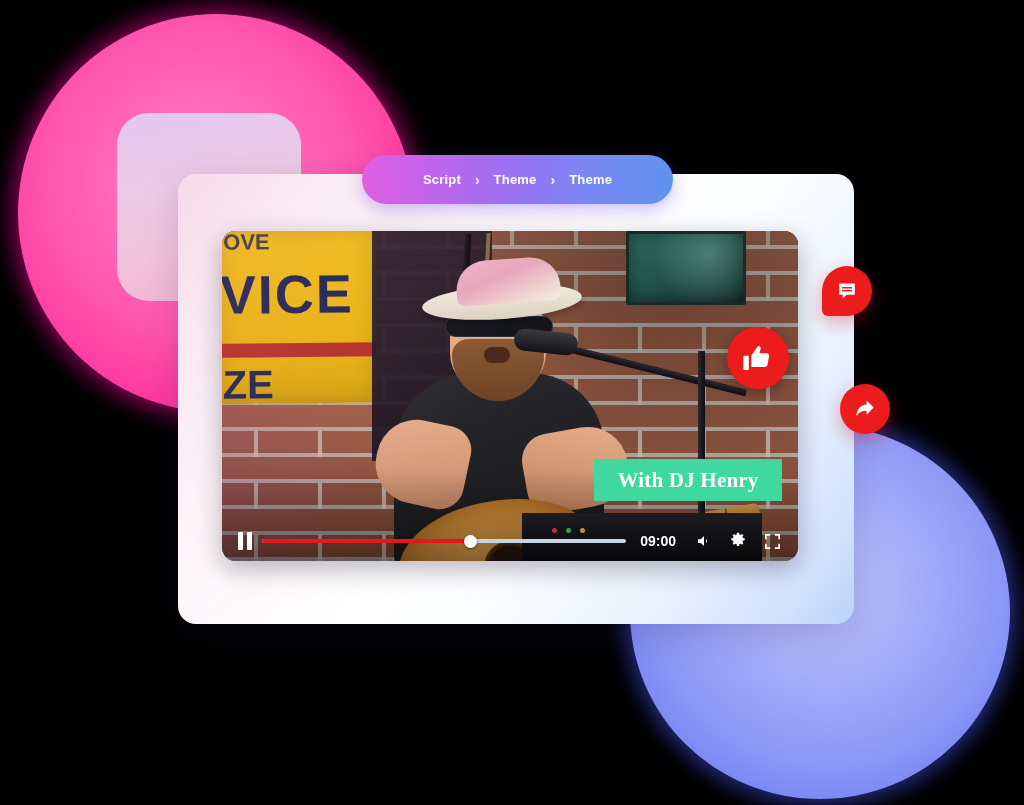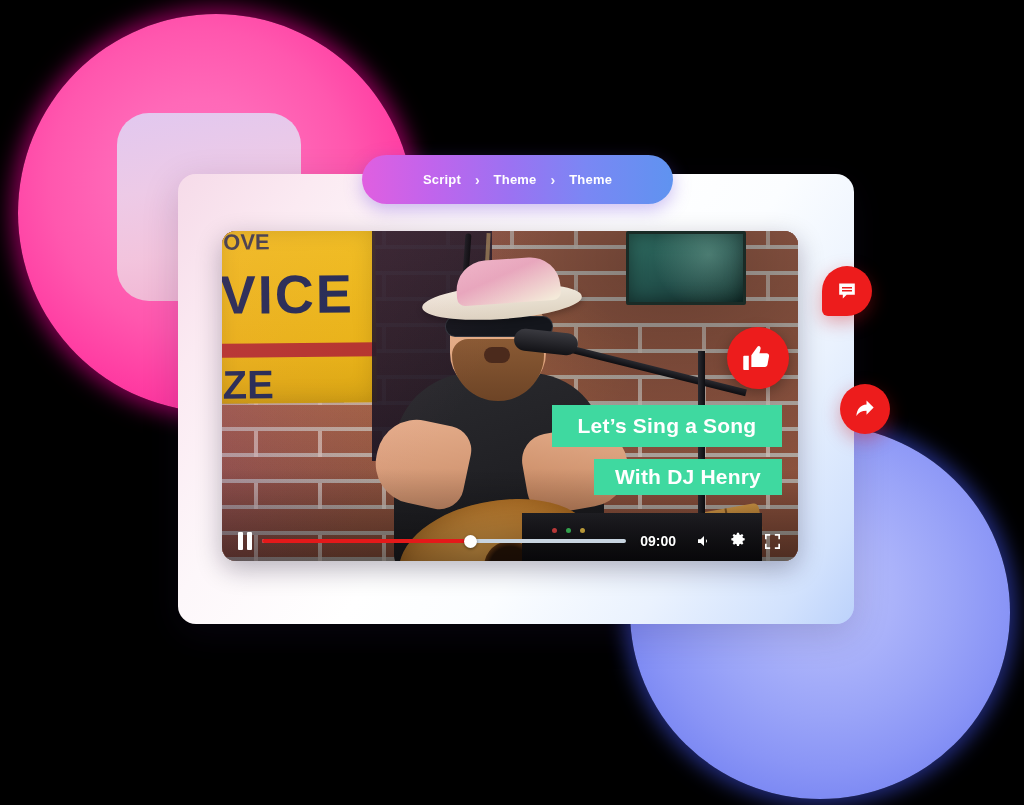--- a/index.html
+++ b/index.html
@@ -344,21 +344,21 @@
   
   .caption {
     position: absolute;
     background: #3fd9a0;
     color: #ffffff;
     font-weight: bold;
     display: flex; align-items: center; justify-content: center;
     letter-spacing: 0.2px;
   }
   .caption-1 { left: 330px; top: 174px; width: 230px; height: 42px; font-size: 21px; }
-  .caption-2 { left: 372px; top: 228px; width: 188px; height: 36px; font-size: 21px; }
+  .caption-2 { left: 372px; top: 228px; width: 188px; height: 42px; font-size: 21px; font-family: Liberation Serif, serif; }
 
   
   .thumb-badge {
     position:absolute; left:505px; top:96px;
     width:62px; height:62px; border-radius:50%;
     background:#ed1c1c;
     display:flex;align-items:center;justify-content:center;
     box-shadow:0 4px 14px rgba(0,0,0,0.3);
     z-index:5;
   }
@@ -480,21 +480,20 @@
       <div class="video-grade"></div>
     </div>
 
     <div class="thumb-badge">
       <svg width="34" height="34" viewBox="0 0 24 24" aria-hidden="true">
         <path fill="#ffffff" d="M2.2 10.4h3.3v10H2.2a.6.6 0 0 1-.6-.6v-8.8c0-.33.27-.6.6-.6z"></path>
         <path fill="#ffffff" d="M7.3 10.1 11.6 4c.5-.7 1.6-.6 2 .2.3.5.3 1 .2 1.5l-.8 3h5.1c1.1 0 1.9 1 1.7 2.1l-1.1 6c-.15.85-.9 1.5-1.77 1.5H7.3V10.1z"></path>
       </svg>
     </div>
 
-    <div class="caption caption-1" style="background: rgb(63, 217, 160);">Let’s Sing a Song</div>
     <div class="caption caption-2" style="background: rgb(63, 217, 160);">With DJ Henry</div>
 
     <div class="controls">
       <div class="ctrl-icon">
         <span class="pause-icon">
             <i></i>
             <i></i>
           </span>
       </div>
 

